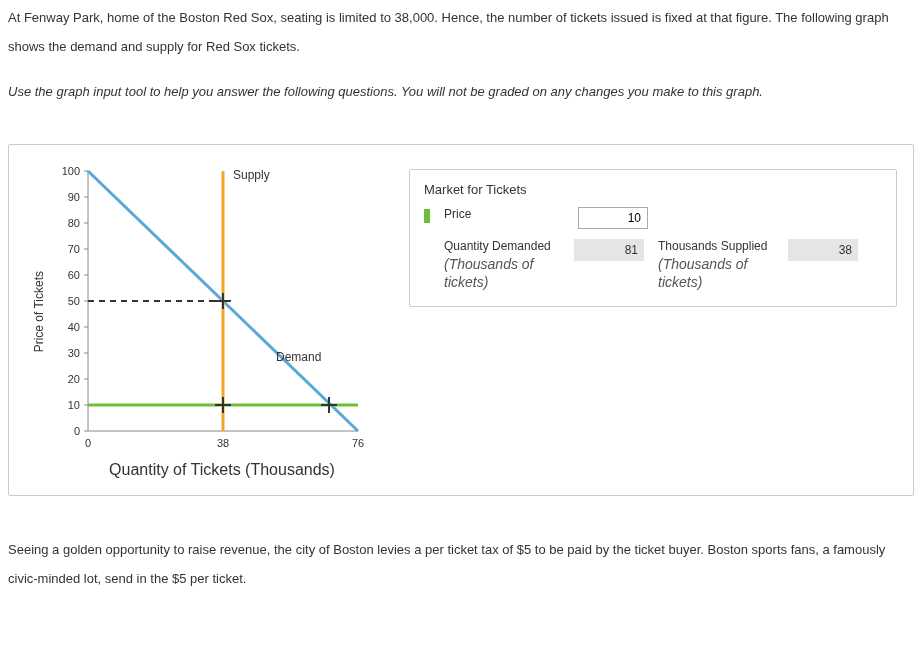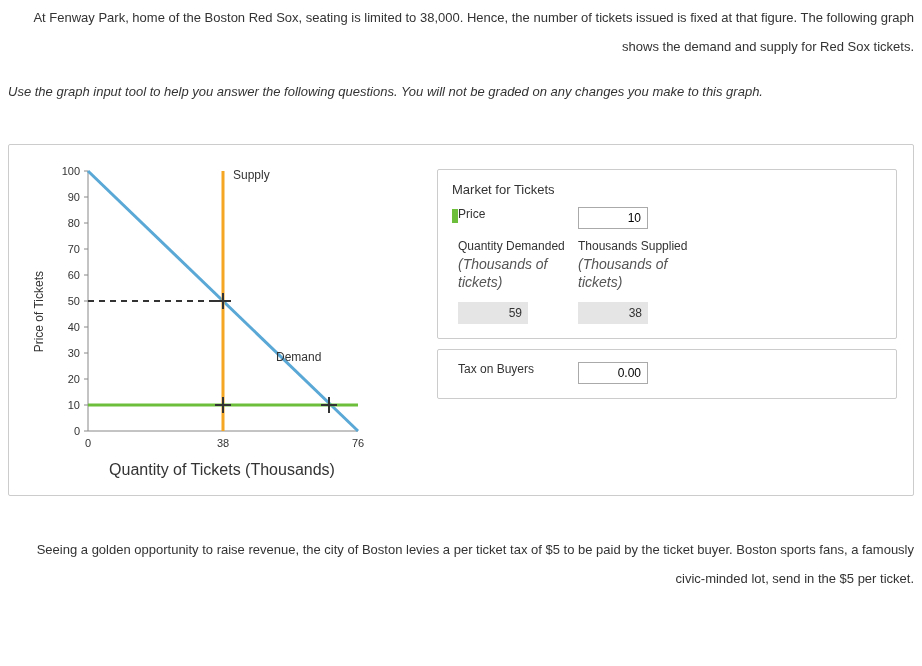--- a/index.html
+++ b/index.html
@@ -4,21 +4,21 @@
 <style>
   * { box-sizing: border-box; margin: 0; padding: 0; }
   body {
     font-family: Verdana, Geneva, sans-serif;
     font-size: 13px;
     color: #333;
     padding: 4px 8px;
     width: 922px;
     background: #fff;
   }
-  .paragraph { line-height: 2.2; margin-bottom: 18px; text-align: right; }
+  .paragraph { line-height: 2.2; margin-bottom: 18px; }
   .instruction { font-style: italic; line-height: 2; margin-bottom: 39px; }
   .panel {
     border: 1px solid #ccc;
     border-radius: 2px;
     display: flex;
     padding: 16px;
     gap: 24px;
     margin-bottom: 40px;
   }
   .chart-area {
@@ -57,24 +57,23 @@
     font-size: 13px;
     font-weight: bold;
     display: flex; align-items: center; justify-content: center;
     cursor: pointer;
   }
   .groupbox {
     border: 1px solid #ccc;
     border-radius: 2px;
     margin-bottom: 10px;
     padding: 12px 28px 14px 14px;
-    margin-left: 28px;
   }
   .group-title { font-size: 13px; margin-bottom: 10px; }
-  .row { display: flex; align-items: flex-start; margin-bottom: 10px; }
+  .row { display: flex; align-items: flex-start; gap: 14px; margin-bottom: 10px; }
   .row:last-child { margin-bottom: 0; }
   .swatch {
     width: 6px; height: 14px; background: #6dbf3b; margin-top: 2px; flex-shrink: 0;
   }
   .field-label { width: 120px; font-size: 12px; line-height: 1.3; }
   .field-label .sub { font-style: italic; color: #555; font-size: 14px; }
   .val-input {
     width: 70px; height: 22px;
     border: 1px solid #aaa;
     text-align: right;
@@ -83,21 +82,21 @@
     font-family: inherit;
   }
   .val-static {
     width: 70px; height: 22px;
     background: #e5e5e5;
     text-align: right;
     padding: 3px 6px;
     font-size: 12px;
     line-height: 16px;
   }
-  .pair { display: flex; align-items: flex-start; gap: 10px; flex-direction: column; }
+  .pair { display: flex; align-items: flex-start; gap: 10px; }
   .spacer { width: 6px; flex-shrink: 0; }
 </style>
 </head>
 <body>
 
 <p class="paragraph">At Fenway Park, home of the Boston Red Sox, seating is limited to 38,000. Hence, the number of tickets issued is fixed at that figure. The following graph shows the demand and supply for Red Sox tickets.</p>
 
 <p class="instruction">Use the graph input tool to help you answer the following questions. You will not be graded on any changes you make to this graph.</p>
 
 <div class="panel">
@@ -181,36 +180,29 @@
         <input class="val-input" value="10" style="">
       </div>
 
       <div class="row">
         <span class="spacer"></span>
         <div class="pair">
           <div class="field-label">
             <span>Quantity Demanded</span><br>
             <span class="sub">(Thousands of tickets)</span>
           </div>
-          <div class="val-static">59</div>
+          <div class="val-static">81</div>
         </div>
         <div class="pair">
           <div class="field-label">
             <span>Thousands Supplied</span><br>
             <span class="sub">(Thousands of tickets)</span>
           </div>
           <div class="val-static">38</div>
         </div>
       </div>
     </div>
 
-    <div class="groupbox">
-      <div class="row">
-        <span class="spacer"></span>
-        <div class="field-label">Tax on Buyers</div>
-        <input class="val-input" value="0.00" style="">
-      </div>
-    </div>
   </div>
 
 </div>
 
 <p class="paragraph">Seeing a golden opportunity to raise revenue, the city of Boston levies a per ticket tax of $5 to be paid by the ticket buyer. Boston sports fans, a famously civic-minded lot, send in the $5 per ticket.</p>
 
 </body></html>

